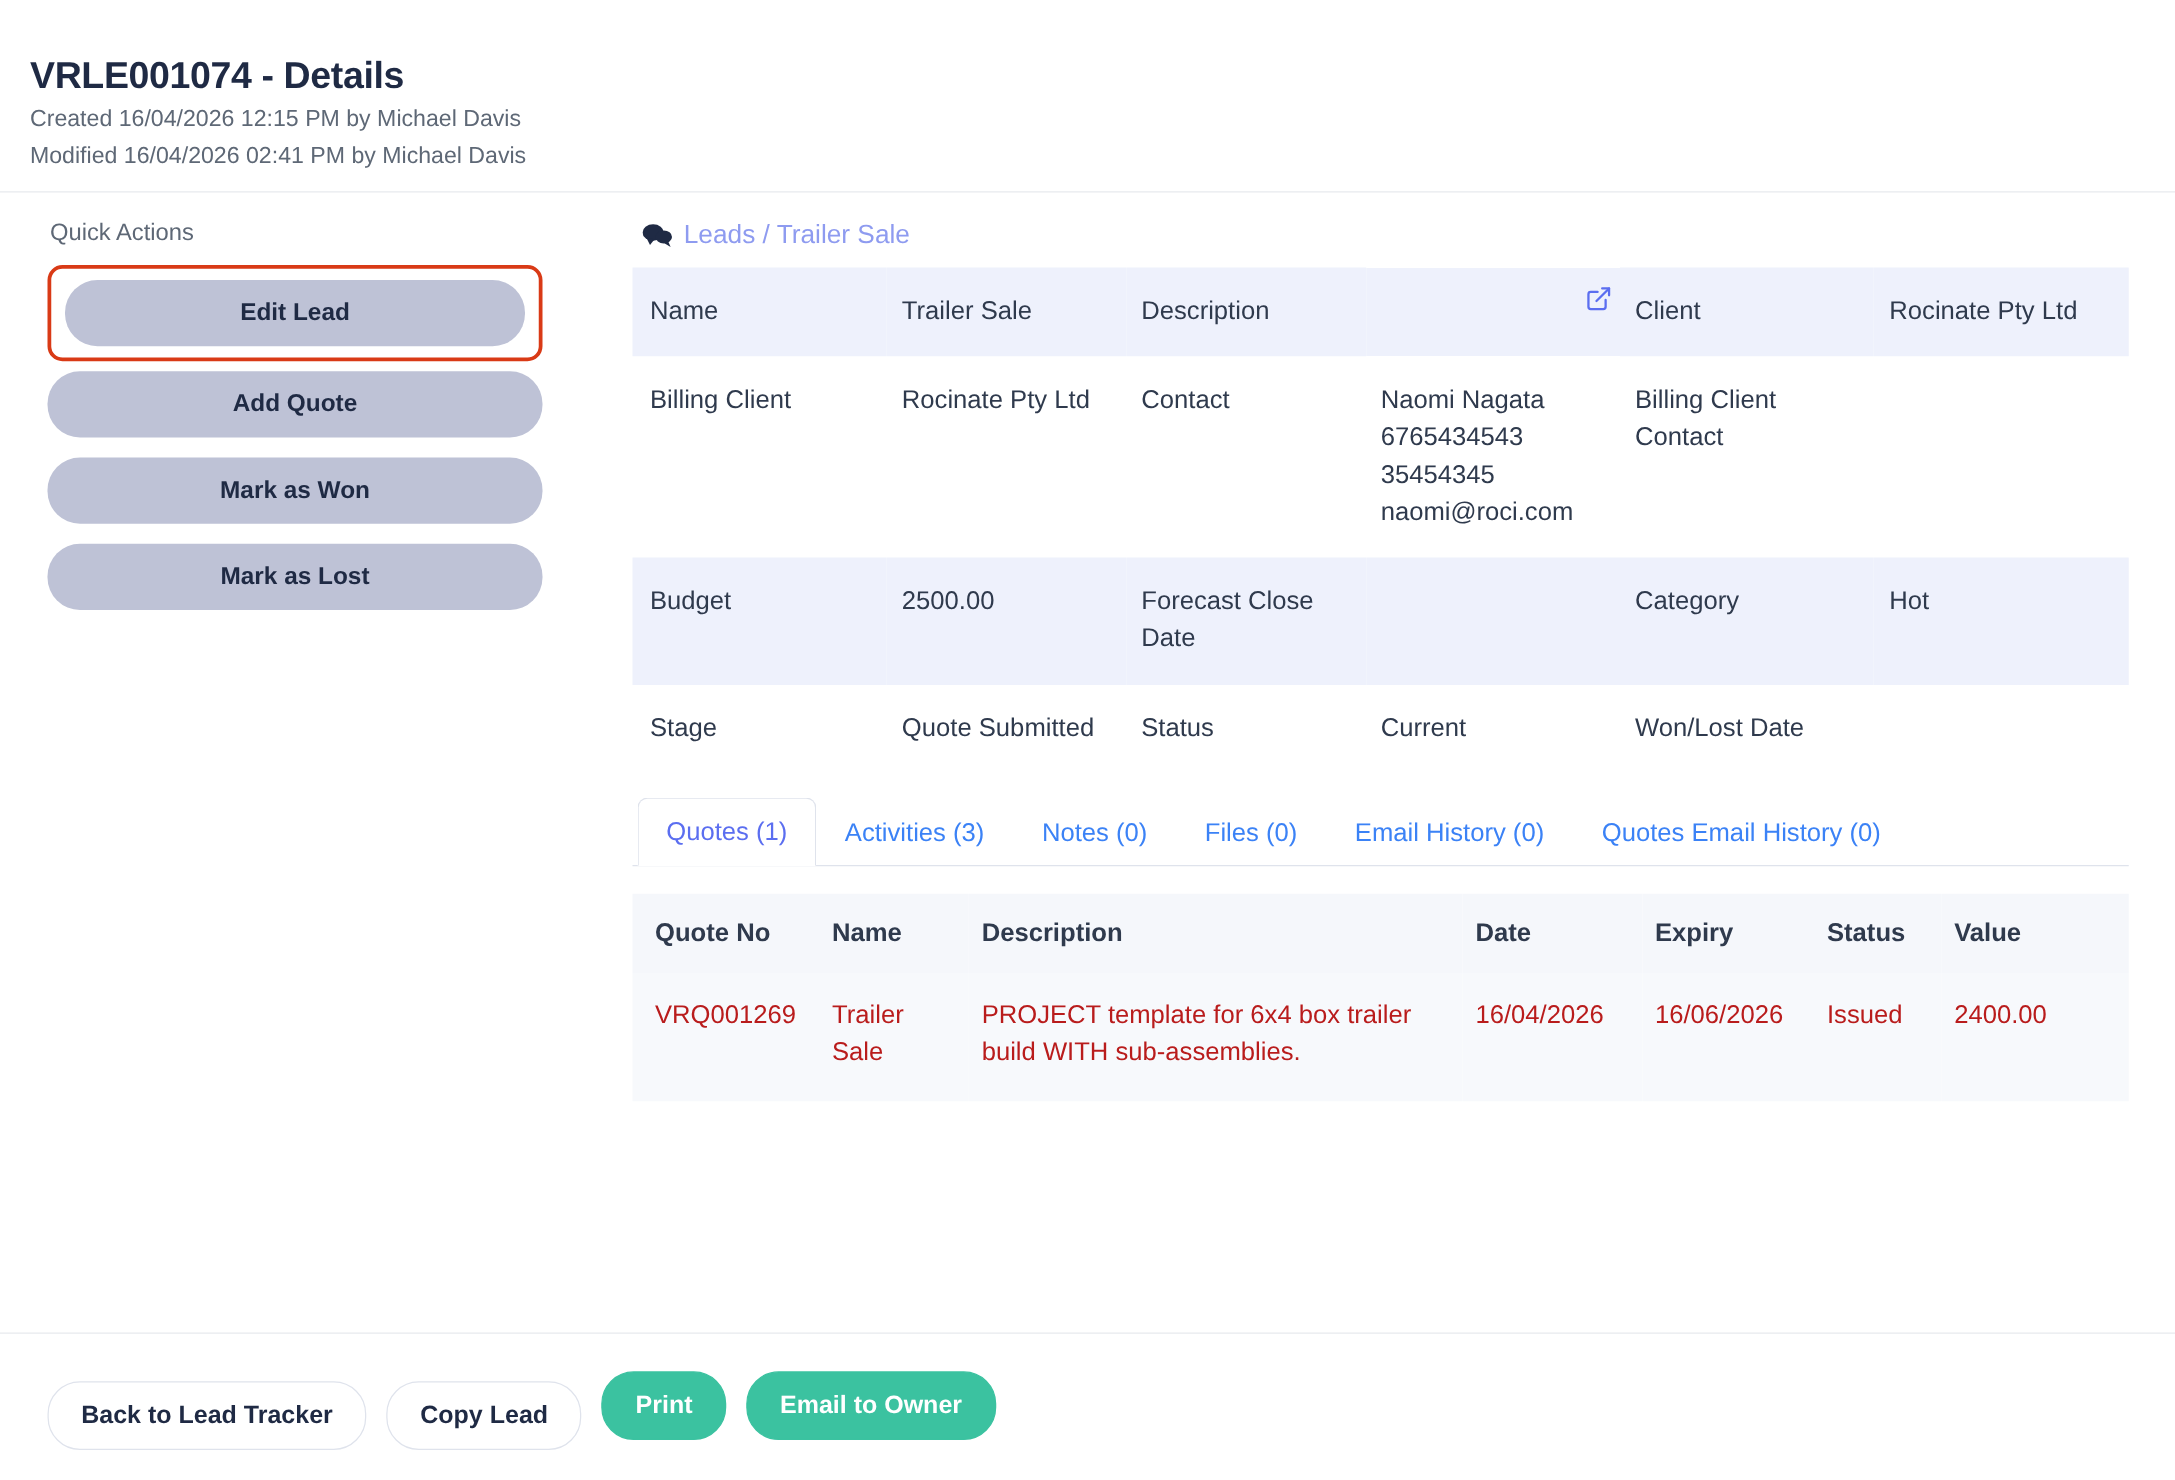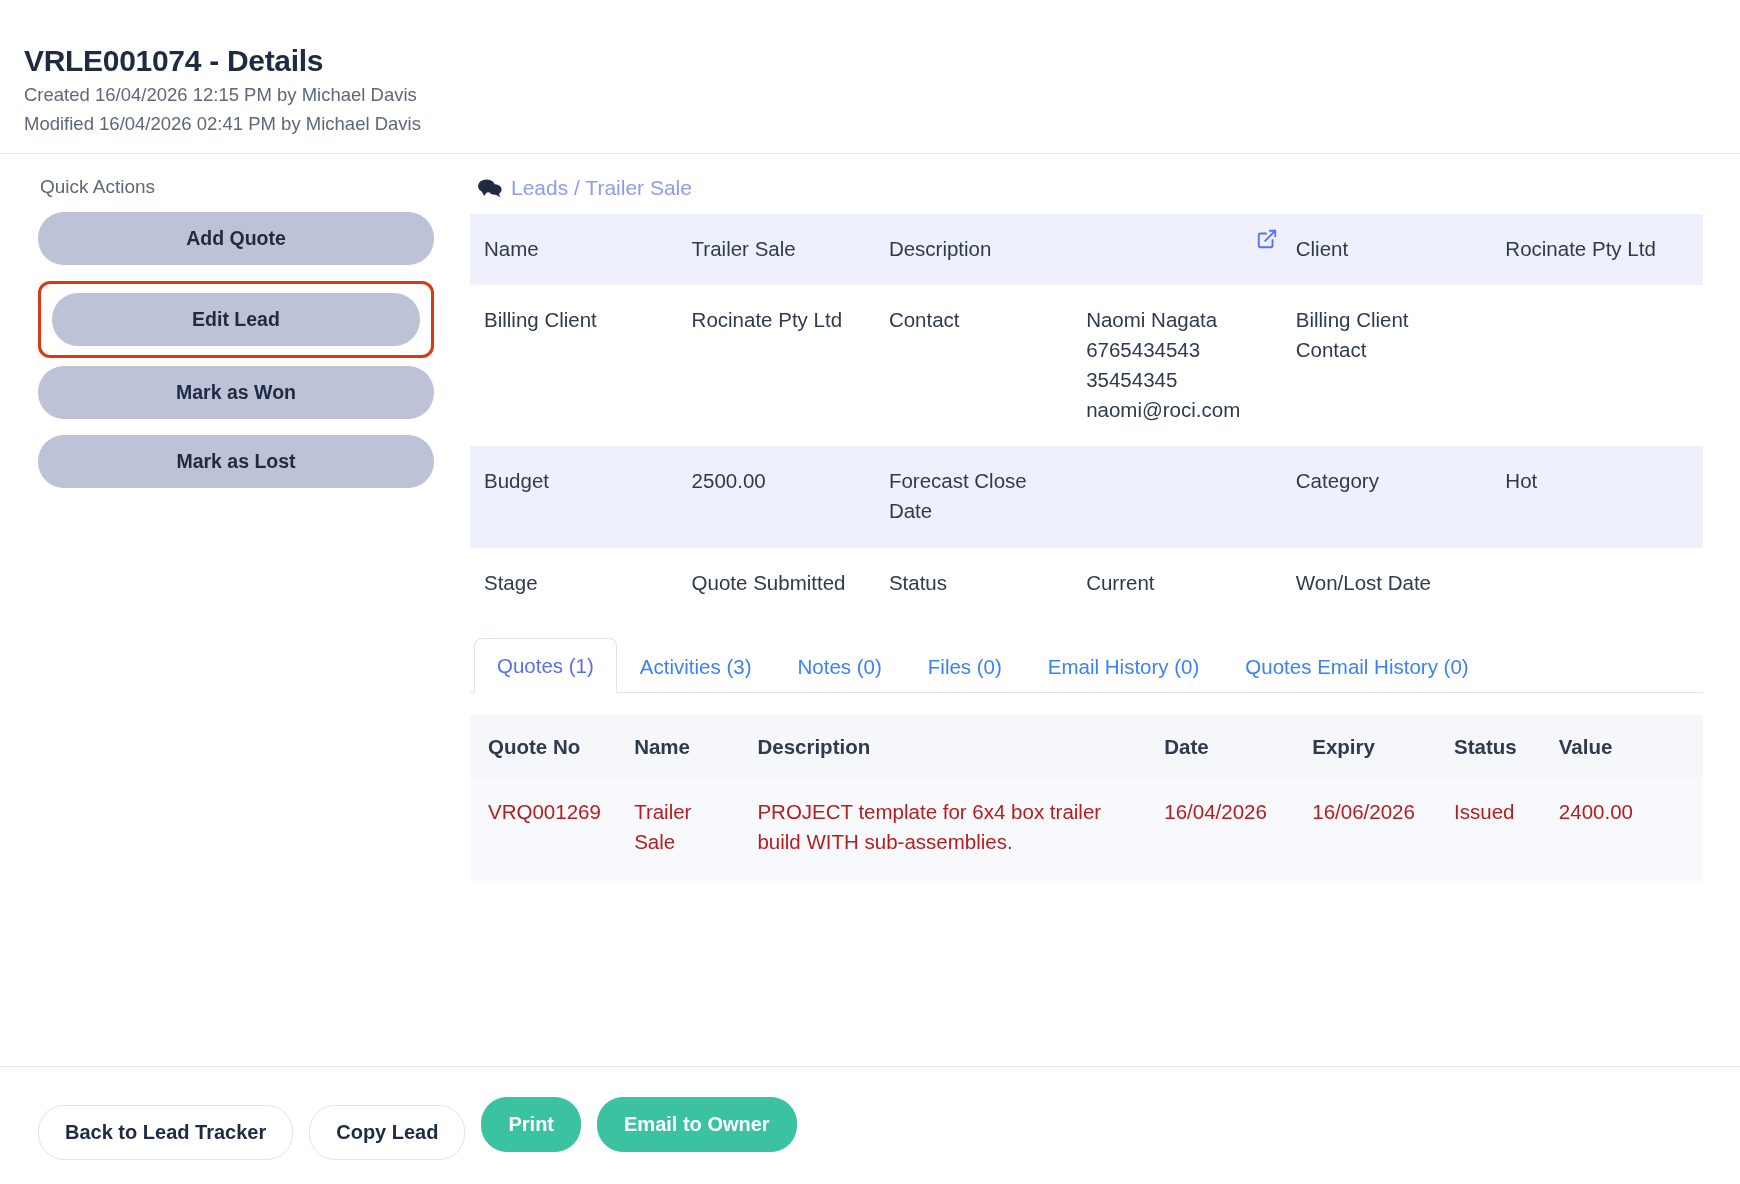--- a/index.html
+++ b/index.html
@@ -33,20 +33,21 @@
     line-height: 1.6;
     font-weight: 400;
   }
 
   
   .body-area {
     flex: 1 1 auto;
     display: flex;
     padding: 22px 0 0 0;
     min-height: 0;
+    gap: 36px;
   }
 
   
   .sidebar {
     width: 470px;
     flex: 0 0 470px;
     padding: 0 36px 0 38px;
   }
   .sidebar-heading {
     font-size: 19px;
@@ -209,25 +210,25 @@
     <div class="meta-line">Created 16/04/2026 12:15 PM by Michael Davis</div>
     <div class="meta-line">Modified 16/04/2026 02:41 PM by Michael Davis</div>
   </div>
 
   <div class="body-area">
 
     <div class="sidebar">
       <div class="sidebar-heading">Quick Actions</div>
 
       <div class="qa-wrap">
+        <div class="qa-slot highlight">
+          <button class="qa-btn">Edit Lead</button>
+        </div>
         <div class="qa-slot">
           <button class="qa-btn">Add Quote</button>
-        </div>
-        <div class="qa-slot highlight">
-          <button class="qa-btn">Edit Lead</button>
         </div>
         <div class="qa-slot">
           <button class="qa-btn">Mark as Won</button>
         </div>
         <div class="qa-slot">
           <button class="qa-btn">Mark as Lost</button>
         </div>
       </div>
     </div>
 

